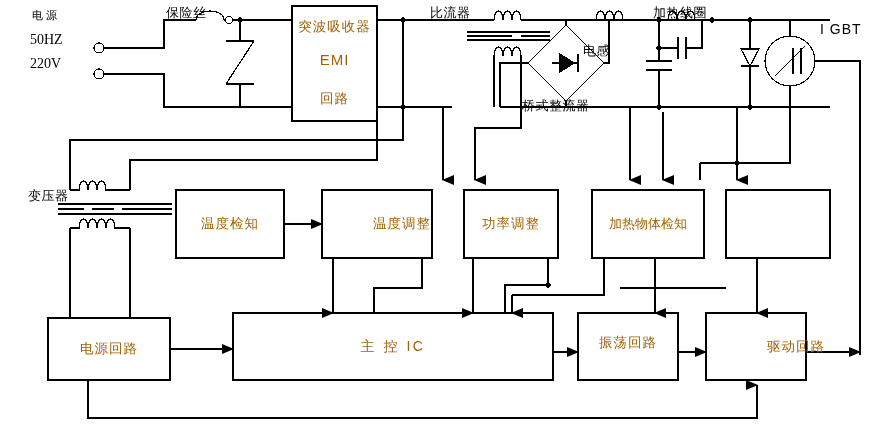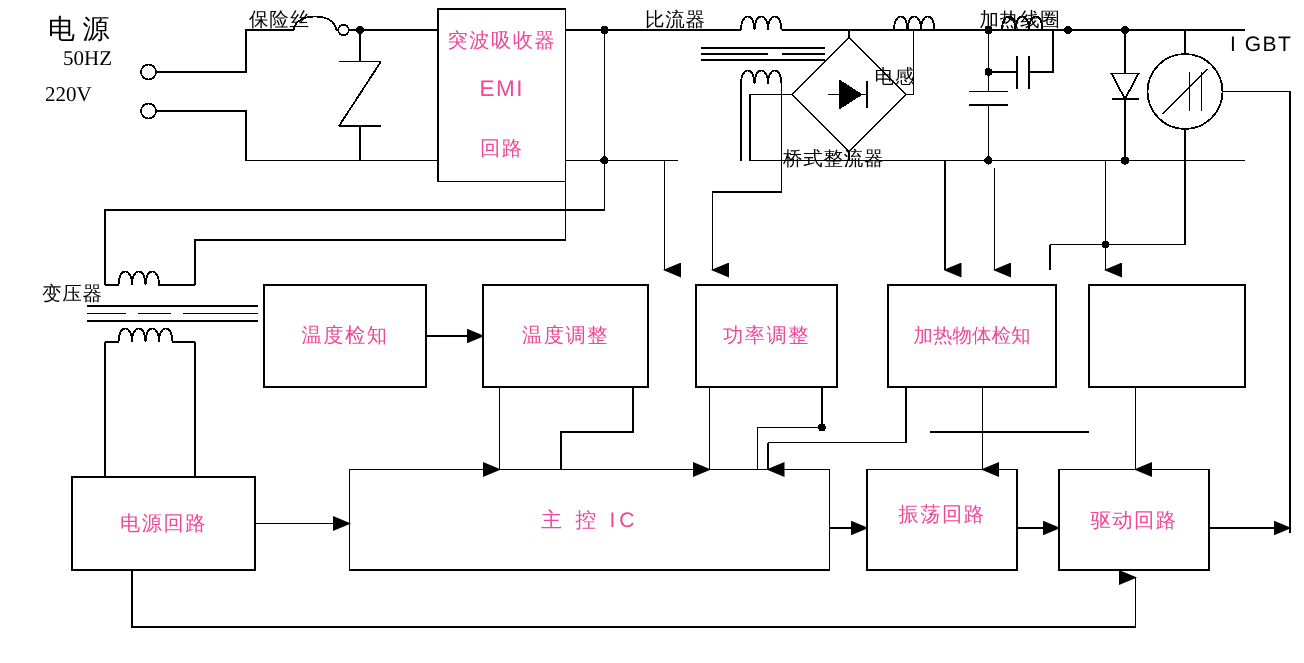--- a/index.html
+++ b/index.html
@@ -8,25 +8,25 @@
     width:869px;height:442px;
     background:#ffffff;
     font-family:"Liberation Sans","DejaVu Sans",sans-serif;
     overflow:hidden;
   }
   #svgroot{position:absolute;left:0;top:0;width:869px;height:442px;}
   .lbl{position:absolute;color:#000;white-space:nowrap;line-height:1;}
   .lbl-cn{font-size:13px;letter-spacing:0.5px;}
   .boxlabel{
     position:absolute;display:flex;align-items:center;justify-content:center;
-    color:#ec4899;font-size:13.5px;letter-spacing:1px;white-space:nowrap;
+    color:#a16207;font-size:13.5px;letter-spacing:1px;white-space:nowrap;
     pointer-events:none;
   }
   .boxlabel.wide{letter-spacing:2.5px;font-size:14px;border-radius:18px;}
-  .pwr-txt{font-size:18px;}
+  .pwr-txt{font-size:11px;}
   .pwr-txt.ascii{font-family:"Liberation Serif","DejaVu Serif",serif;font-size:14px;}
   .igbt-txt{font-size:14px;letter-spacing:1px;}
 </style>
 </head>
 <body>
 
 <div id="root">
 
   <svg id="svgroot" viewBox="0 0 869 442">
     <defs>
@@ -201,38 +201,38 @@
       <path d="M757,258 L757,313" marker-end="url(#arrV)"></path>
 
       <path d="M726,288 L620,288"></path>
 
       <path d="M88,380 L88,418 L757,418 L757,385" marker-end="url(#arrV)"></path>
 
     </g>
   </svg>
 
   <div class="lbl pwr-txt" style="left:32px;top:10px;">电 源</div>
-  <div class="lbl pwr-txt ascii" style="left:30px;top:33px;margin-left:12px;">50HZ</div>
+  <div class="lbl pwr-txt ascii" style="left:30px;top:33px;">50HZ</div>
   <div class="lbl pwr-txt ascii" style="left:30px;top:57px;">220V</div>
 
   <div class="lbl lbl-cn" style="left:166px;top:6px;">保险丝</div>
   <div class="lbl lbl-cn" style="left:430px;top:6px;">比流器</div>
   <div class="lbl lbl-cn" style="left:653px;top:6px;">加热线圈</div>
   <div class="lbl igbt-txt" style="left:820px;top:22px;">I GBT</div>
   <div class="lbl lbl-cn" style="left:583px;top:44px;">电感</div>
   <div class="lbl lbl-cn" style="left:522px;top:99px;">桥式整流器</div>
   <div class="lbl lbl-cn" style="left:28px;top:189px;">变压器</div>
 
   <div class="boxlabel" style="left:292px;top:16px;width:85px;height:22px;">突波吸收器</div>
   <div class="boxlabel" style="left:292px;top:48px;width:85px;height:22px;font-size:15px;">EMI</div>
   <div class="boxlabel" style="left:176px;top:190px;width:108px;height:68px;">温度检知</div>
 
   <div class="boxlabel" style="left:292px;top:88px;width:85px;height:22px;">回路</div>
-  <div class="boxlabel" style="left:322px;top:190px;width:110px;height:68px;">温度调整</div>
+  <div class="boxlabel" style="left:322px;top:190px;width:110px;height:68px;padding-left:25px;">温度调整</div>
   <div class="boxlabel" style="left:464px;top:190px;width:94px;height:68px;">功率调整</div>
   <div class="boxlabel" style="left:592px;top:190px;width:112px;height:68px;font-size:13px;letter-spacing:0px;border-radius:24px;">加热物体检知</div>
 
   <div class="boxlabel" style="left:48px;top:318px;width:122px;height:62px;">电源回路</div>
   <div class="boxlabel wide" style="left:233px;top:313px;width:320px;height:67px;">主 控 IC</div>
   <div class="boxlabel" style="left:578px;top:313px;width:100px;height:59px;">振荡回路</div>
-  <div class="boxlabel" style="left:706px;top:313px;width:100px;height:67px;">驱动回路</div>
+  <div class="boxlabel" style="left:706px;top:313px;width:100px;height:67px;padding-left:40px;">驱动回路</div>
 
 </div>
 
 </body></html>

